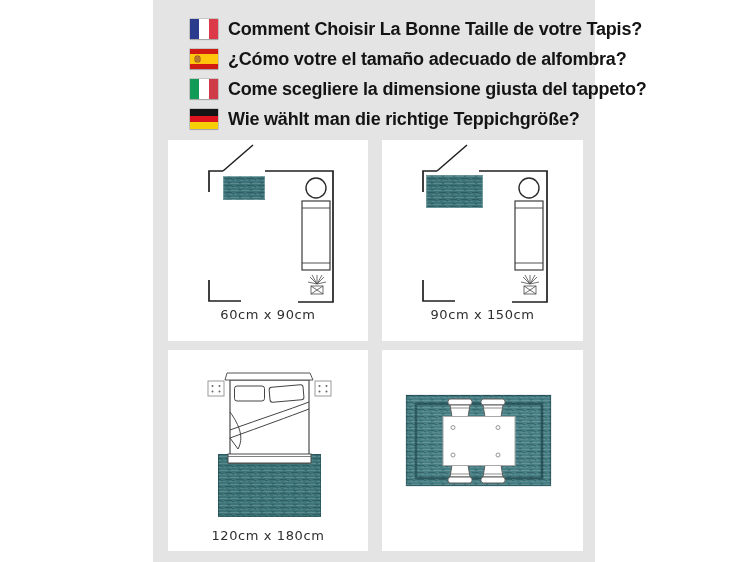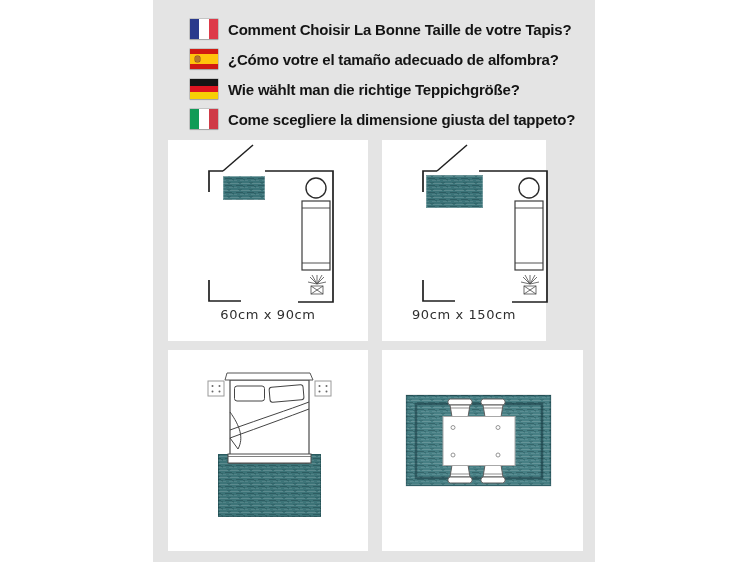--- a/index.html
+++ b/index.html
@@ -16,26 +16,26 @@
   .header{position:absolute;left:37px;top:14px;width:390px;}
   .hrow{display:flex;align-items:center;height:30px;}
   .flag{width:28px;height:20px;position:relative;flex:none;
         box-shadow:0 0 0 0.5px rgba(0,0,0,.28), 0 1px 1px rgba(0,0,0,.15);}
   .flag-fr{background:linear-gradient(90deg,#2a3a8c 0 33.4%,#ffffff 33.4% 66.7%,#dd3a49 66.7% 100%);}
   .flag-es{background:linear-gradient(180deg,#d11a12 0 25%,#ffc40c 25% 75%,#d11a12 75% 100%);}
   .flag-es::after{content:"";position:absolute;left:5px;top:7px;width:5px;height:6px;
         background:#b5772e;border-radius:2px;box-shadow:0 0 0 0.5px #8a4a1f;}
   .flag-it{background:linear-gradient(90deg,#119b57 0 33.4%,#ffffff 33.4% 66.7%,#cf3b47 66.7% 100%);}
   .flag-de{background:linear-gradient(180deg,#141414 0 33.4%,#dd1420 33.4% 66.7%,#f7cf06 66.7% 100%);}
-  .htext{margin-left:10px;font-size:15px;font-weight:bold;color:#141414;
+  .htext{margin-left:10px;font-size:18px;font-weight:bold;color:#141414;
          letter-spacing:-0.2px;white-space:nowrap;}
   
   .panel{position:absolute;width:200px;height:201px;background:#ffffff;}
   .panel-1{left:15px;top:140px;}
-  .panel-2{left:229px;top:140px;width:164px;}
+  .panel-2{left:229px;top:140px;width:201px;}
   .panel-3{left:15px;top:350px;}
   .panel-4{left:229px;top:350px;width:201px;}
   .panel svg{position:absolute;left:0;top:0;}
   .size-label{position:absolute;left:0;width:100%;text-align:center;
       font-family:"DejaVu Sans", sans-serif;font-size:13px;color:#2e2e2e;
       letter-spacing:0.6px;}
   .lbl-row1{top:167px;}
   .lbl-bed{top:178px;}
   .lbl-dining{top:187px;}
   .defs-holder{position:absolute;width:0;height:0;}
@@ -61,26 +61,26 @@
     <div class="header">
       <div class="hrow">
         <span class="flag flag-fr"></span>
         <span class="htext">Comment Choisir La Bonne Taille de votre Tapis?</span>
       </div>
       <div class="hrow">
         <span class="flag flag-es"></span>
         <span class="htext">¿Cómo votre el tamaño adecuado de alfombra?</span>
       </div>
       <div class="hrow">
+        <span class="flag flag-it"></span>
+        <span class="htext">Come scegliere la dimensione giusta del tappeto?</span>
+      </div>
+      <div class="hrow">
         <span class="flag flag-de"></span>
         <span class="htext">Wie wählt man die richtige Teppichgröße?</span>
-      </div>
-      <div class="hrow">
-        <span class="flag flag-it"></span>
-        <span class="htext">Come scegliere la dimensione giusta del tappeto?</span>
       </div>
     </div>
 
     <div class="panel panel-1">
       <svg width="200" height="165" viewBox="0 0 200 165">
         <g stroke="#1f1f1f" stroke-width="1.7" fill="none">
           <path d="M41 52 V31 H55"></path>
           <path d="M97 31 H165 V162 H130"></path>
           <path d="M41 140 V161 H73"></path>
         </g>
@@ -163,20 +163,21 @@
             <path d="M62 80 C95 68 120 60 141 52"></path>
             <path d="M62 88 C95 76 120 67 141 59"></path>
             <path d="M62 62 C72 76 76 88 70 99 L62 88"></path>
           </g>
           <g>
             <rect x="60" y="104" width="83" height="9" fill="#ffffff" stroke="#4a4a4a" stroke-width="1"></rect>
             <line x1="60" y1="106.5" x2="143" y2="106.5" stroke="#4a4a4a" stroke-width="0.7"></line>
           </g>
         </g>
       </svg>
+      <div class="size-label lbl-bed">120cm x 180cm</div>
     </div>
 
     <div class="panel panel-4">
       <svg width="200" height="185" viewBox="0 0 200 185">
         <g>
           <rect x="24" y="45" width="145" height="91" fill="#477f84"></rect>
           <rect x="24" y="45" width="145" height="91" fill="url(#rugtex)"></rect>
           <rect x="24.5" y="45.5" width="144" height="90" fill="none" stroke="rgba(10,40,50,0.35)" stroke-width="1.5"></rect>
           <rect x="34" y="54" width="126" height="74" fill="none" stroke="rgba(14,45,54,0.5)" stroke-width="2.5"></rect>
         </g>

